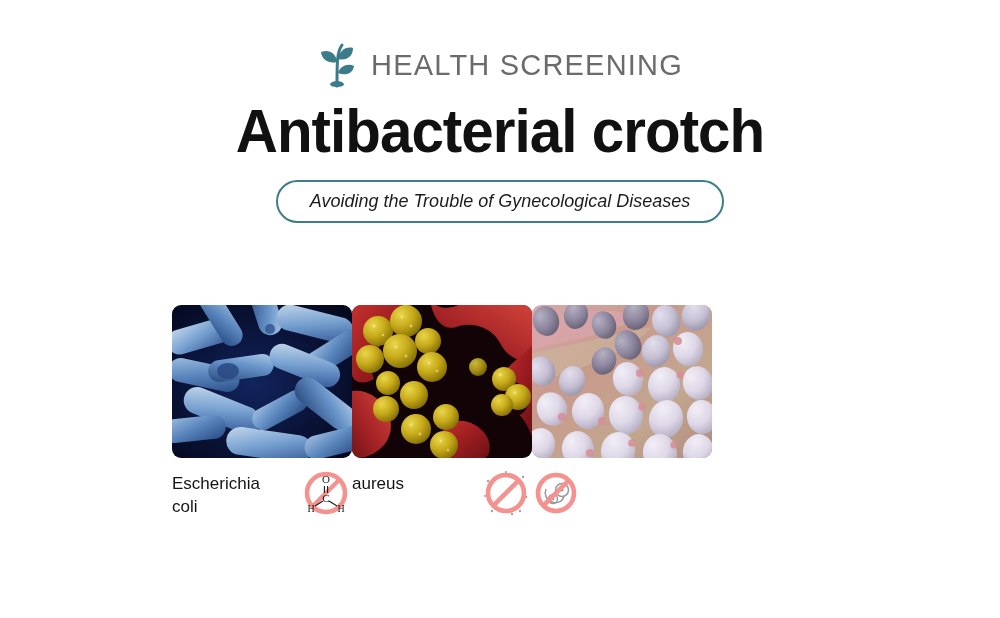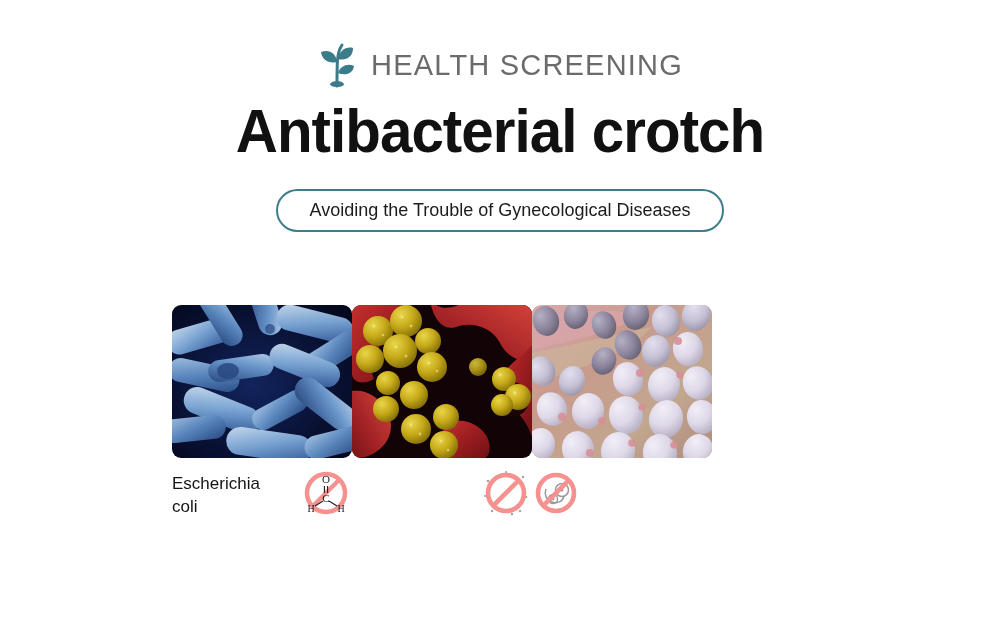--- a/index.html
+++ b/index.html
@@ -53,25 +53,26 @@
     font-weight: bold;
     color: #111111;
     letter-spacing: -1px;
     line-height: 1.1;
     transform: scaleX(0.94);
   }
 
   
   .subtitle-wrap {
     position: absolute;
-    top: 189px;
+    top: 180px;
     left: 0;
     width: 1000px;
     display: flex;
     justify-content: center;
+    font-style: italic;
   }
   .subtitle-pill {
     border: 2px solid #3e7e8a;
     border-radius: 26px;
     padding: 10px 32px 11px 32px;
     font-size: 18px;
     color: #1c1c1c;
     line-height: 1;
     white-space: nowrap;
     background: #ffffff;
@@ -272,20 +273,21 @@
             <circle cx="68" cy="129" r="1.4"></circle>
           <circle cx="89" cy="136" r="1.5"></circle>
             <circle cx="96" cy="145" r="1.3"></circle>
           <circle cx="148" cy="70" r="1.4"></circle>
             <circle cx="163" cy="88" r="1.4"></circle>
         </g>
       </svg>
     </div>
     <div class="card-footer">
       <div class="card-label">
+        <div>aureus</div>
       </div>
       <div class="ban-icon">
         <svg viewBox="0 0 48 48" xmlns="http://www.w3.org/2000/svg">
           <g fill="#8d8d8d" opacity="0.8">
             <circle cx="6" cy="12" r="1.3"></circle>
               <circle cx="41" cy="8" r="1.2"></circle>
             <circle cx="44" cy="28" r="1.3"></circle>
               <circle cx="10" cy="42" r="1.2"></circle>
             <circle cx="30" cy="45" r="1.2"></circle>
               <circle cx="3" cy="27" r="1.1"></circle>

